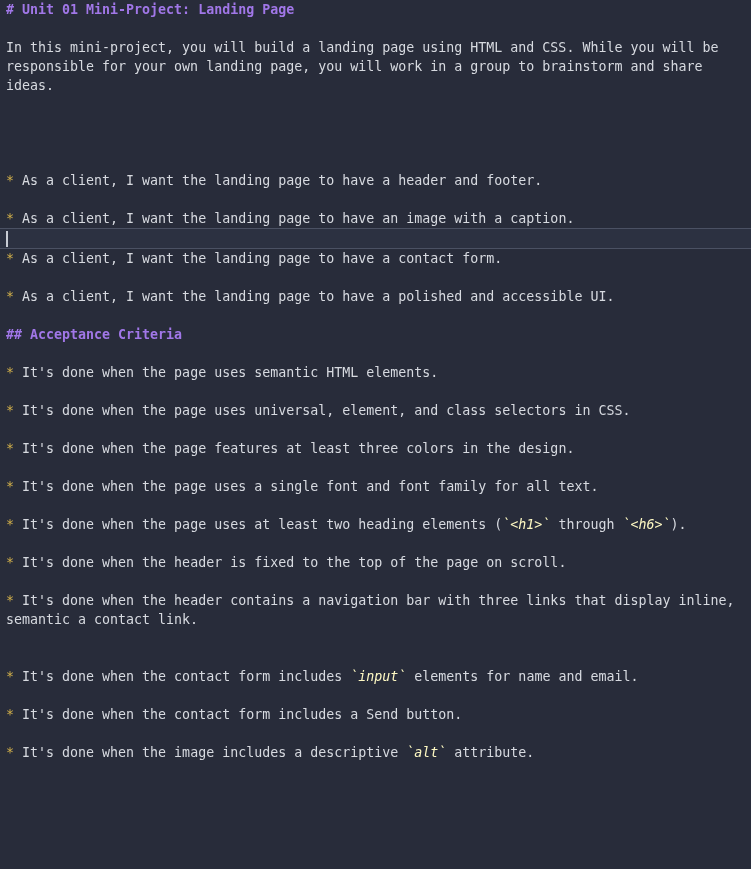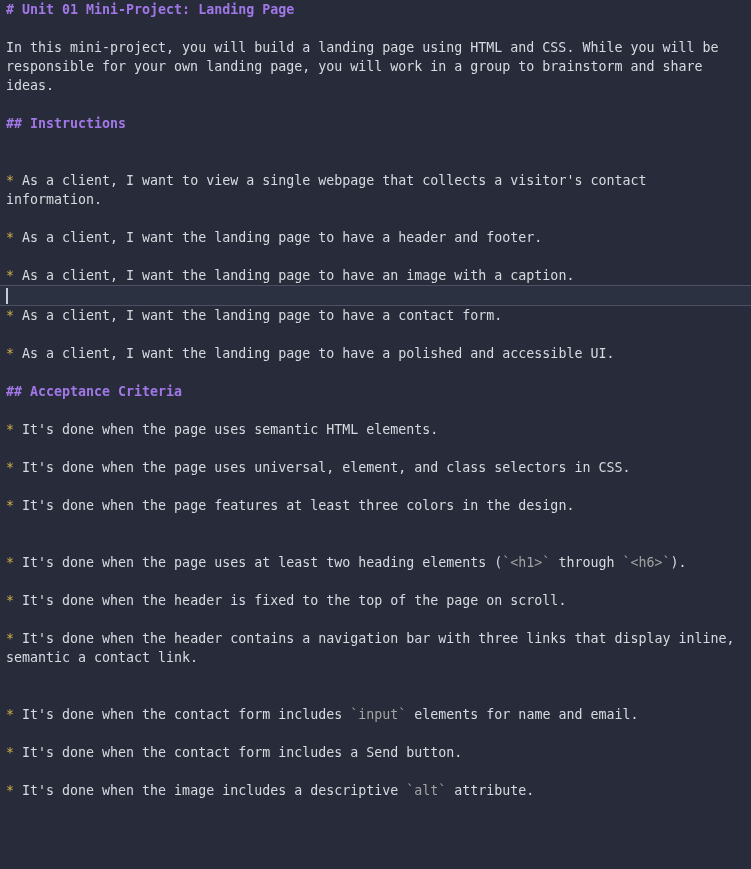--- a/index.html
+++ b/index.html
@@ -58,21 +58,22 @@
   .tok-heading {
     color: #a177e8;
     font-weight: bold;
   }
 
   .tok-bullet {
     color: #d3b14a;
   }
 
   .tok-code {
-    color: #a3a3a3;
+    color: #fef9c3;
+    font-style: italic;
   }
 
   .tok-text {
     color: #d7dae0;
   }
 
   
   .line.active {
     background: #2c3141;
     border-top: 1px solid #4b5163;
@@ -94,41 +95,40 @@
 </style>
 </head>
 <body>
 
 <div id="editor">
   <div class="code-area" id="code-area">
       <div class="line"><span class="tok-heading"># Unit 01 Mini-Project: Landing Page</span></div>
       <div class="line blank"></div>
       <div class="line wrap"><span class="tok-text">In this mini-project, you will build a landing page using HTML and CSS. While you will be responsible for your own landing page, you will work in a group to brainstorm and share ideas.</span></div>
       <div class="line blank"></div>
-      <div class="line"><span class="tok-heading">## Instructions</span></div>
       <div class="line blank"></div>
       <div class="line blank"></div>
-      <div class="line"><span class="tok-bullet">* </span><span class="tok-text">As a client, I want to view a single webpage that collects a visitor's contact information.</span></div>
       <div class="line blank"></div>
       <div class="line"><span class="tok-bullet">* </span><span class="tok-text">As a client, I want the landing page to have a header and footer.</span></div>
       <div class="line blank"></div>
       <div class="line"><span class="tok-bullet">* </span><span class="tok-text">As a client, I want the landing page to have an image with a caption.</span></div>
       <div class="line active"><span class="caret"></span></div>
       <div class="line"><span class="tok-bullet">* </span><span class="tok-text">As a client, I want the landing page to have a contact form.</span></div>
       <div class="line blank"></div>
       <div class="line"><span class="tok-bullet">* </span><span class="tok-text">As a client, I want the landing page to have a polished and accessible UI.</span></div>
       <div class="line blank"></div>
       <div class="line"><span class="tok-heading">## Acceptance Criteria</span></div>
       <div class="line blank"></div>
       <div class="line"><span class="tok-bullet">* </span><span class="tok-text">It's done when the page uses semantic HTML elements.</span></div>
       <div class="line blank"></div>
       <div class="line"><span class="tok-bullet">* </span><span class="tok-text">It's done when the page uses universal, element, and class selectors in CSS.</span></div>
       <div class="line blank"></div>
       <div class="line"><span class="tok-bullet">* </span><span class="tok-text">It's done when the page features at least three colors in the design.</span></div>
       <div class="line blank"></div>
+      <div class="line"><span class="tok-bullet">* </span><span class="tok-text">It's done when the page uses a single font and font family for all text.</span></div>
       <div class="line blank"></div>
       <div class="line"><span class="tok-bullet">* </span><span class="tok-text">It's done when the page uses at least two heading elements (</span><span class="tok-code">`&lt;h1&gt;`</span><span class="tok-text"> through </span><span class="tok-code">`&lt;h6&gt;`</span><span class="tok-text">).</span></div>
       <div class="line blank"></div>
       <div class="line"><span class="tok-bullet">* </span><span class="tok-text">It's done when the header is fixed to the top of the page on scroll.</span></div>
       <div class="line blank"></div>
       <div class="line"><span class="tok-bullet">* </span><span class="tok-text">It's done when the header contains a navigation bar with three links that display inline, semantic a contact link.</span></div>
       <div class="line blank"></div>
       <div class="line blank"></div>
       <div class="line"><span class="tok-bullet">* </span><span class="tok-text">It's done when the contact form includes </span><span class="tok-code">`input`</span><span class="tok-text"> elements for name and email.</span></div>
       <div class="line blank"></div>

